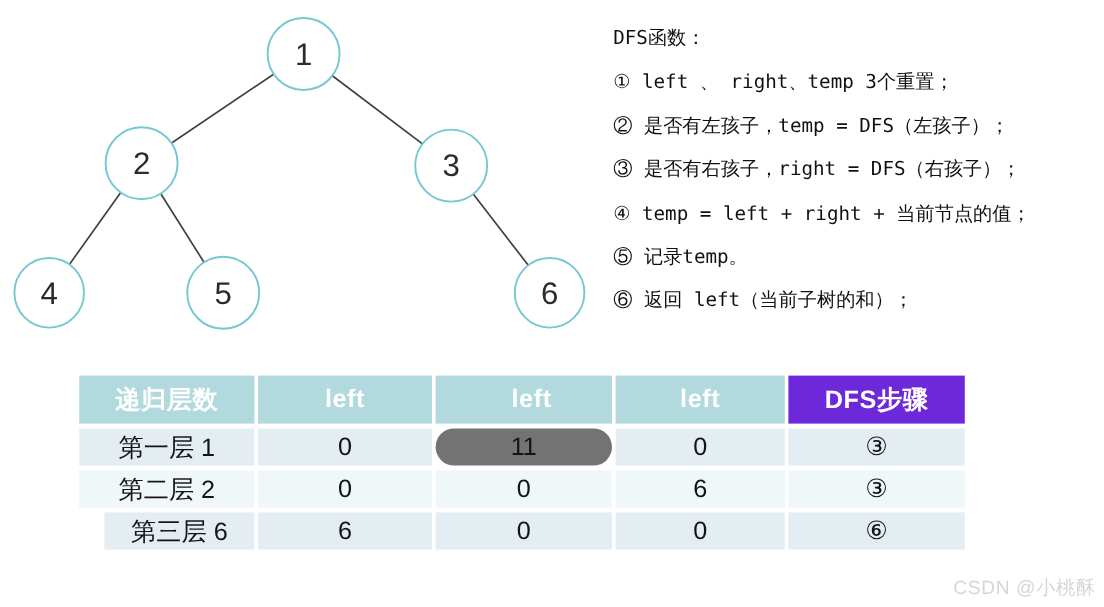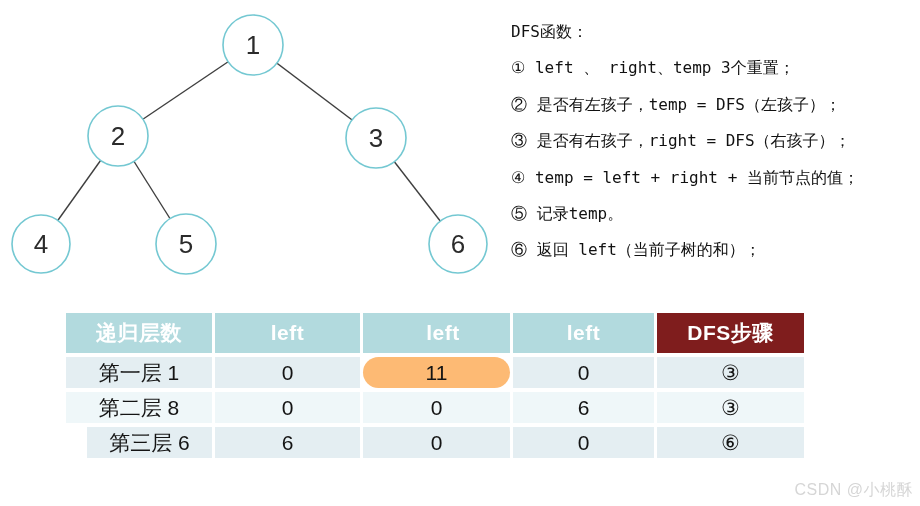--- a/index.html
+++ b/index.html
@@ -111,27 +111,27 @@
         <div>⑤ 记录temp。</div>
         <div>⑥ 返回 left（当前子树的和）；</div>
       </div>
   </div>
 
   <div class="dfs-table" id="dfs-table">
       <div class="th" style="background: rgb(178, 218, 222);">递归层数</div>
       <div class="th" style="background: rgb(178, 218, 222);">left</div>
       <div class="th" style="background: rgb(178, 218, 222); padding-left: 13px;">left</div>
       <div class="th" style="background: rgb(178, 218, 222);">left</div>
-      <div class="th" style="background: #7f1d1d;">DFS步骤</div>
+      <div class="th" style="background: #6d28d9;">DFS步骤</div>
       <div class="td" style="background: rgb(228, 238, 242);">第一层 1</div>
       <div class="td" style="background: rgb(228, 238, 242);">0</div>
-      <div class="td" style="background: #fdba74; border-radius: 17px;">11</div>
+      <div class="td" style="background: #737373; border-radius: 17px;">11</div>
       <div class="td" style="background: rgb(228, 238, 242);">0</div>
       <div class="td" style="background: rgb(228, 238, 242);">③</div>
-      <div class="td" style="background: rgb(239, 247, 249);">第二层 8</div>
+      <div class="td" style="background: rgb(239, 247, 249);">第二层 2</div>
       <div class="td" style="background: rgb(239, 247, 249);">0</div>
       <div class="td" style="background: rgb(239, 247, 249);">0</div>
       <div class="td" style="background: rgb(239, 247, 249);">6</div>
       <div class="td" style="background: rgb(239, 247, 249);">③</div>
       <div class="td" style="background: rgb(228, 238, 242); margin-left: 21px;">第三层 6</div>
       <div class="td" style="background: rgb(228, 238, 242);">6</div>
       <div class="td" style="background: rgb(228, 238, 242);">0</div>
       <div class="td" style="background: rgb(228, 238, 242);">0</div>
       <div class="td" style="background: rgb(228, 238, 242);">⑥</div>
     </div>

